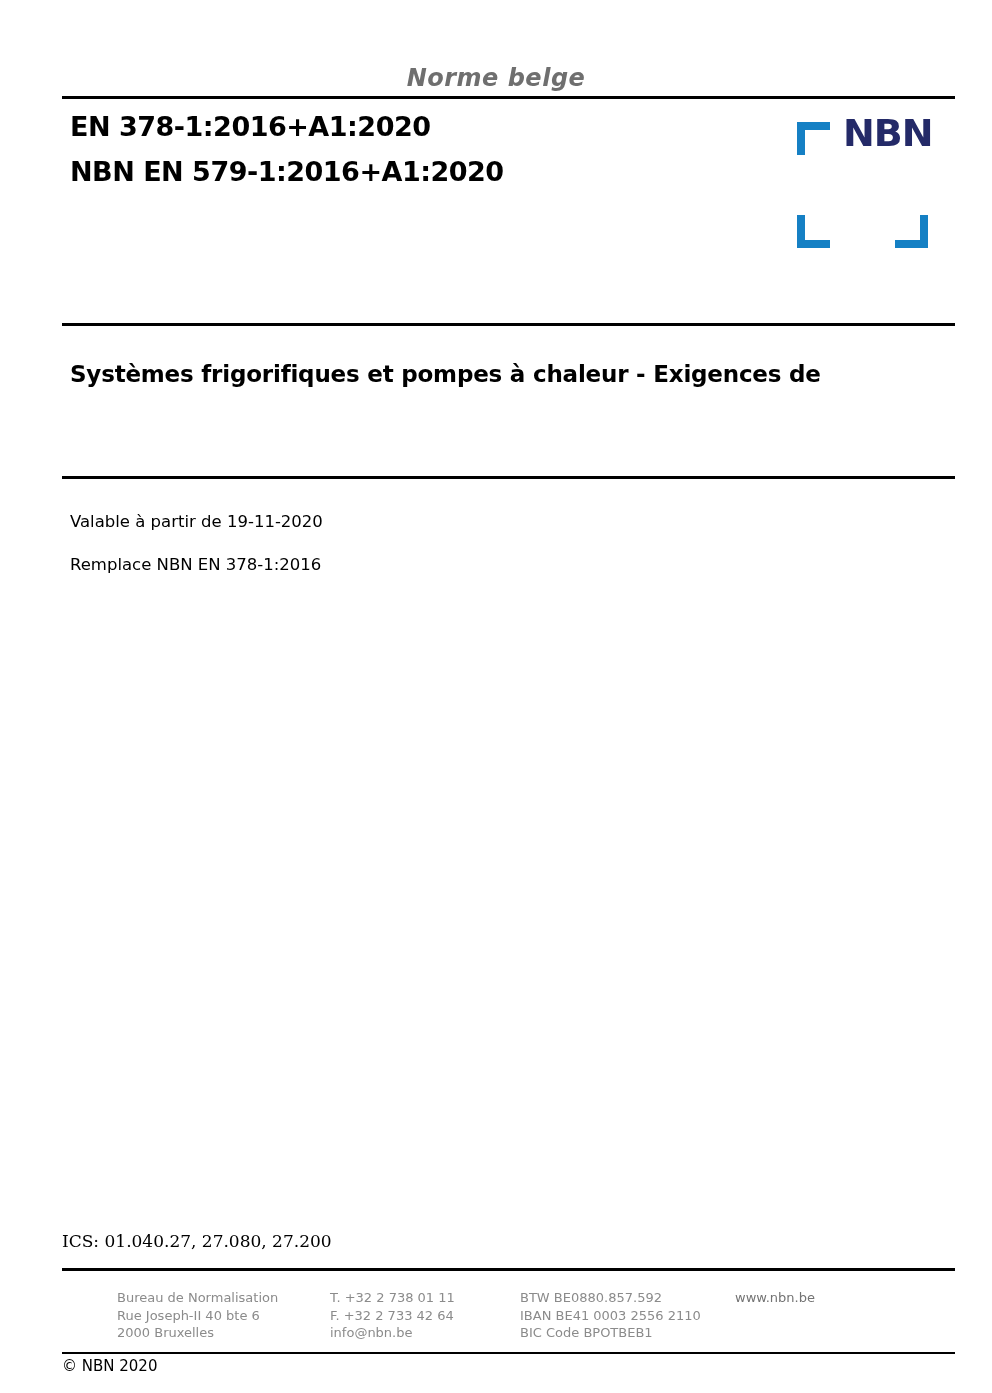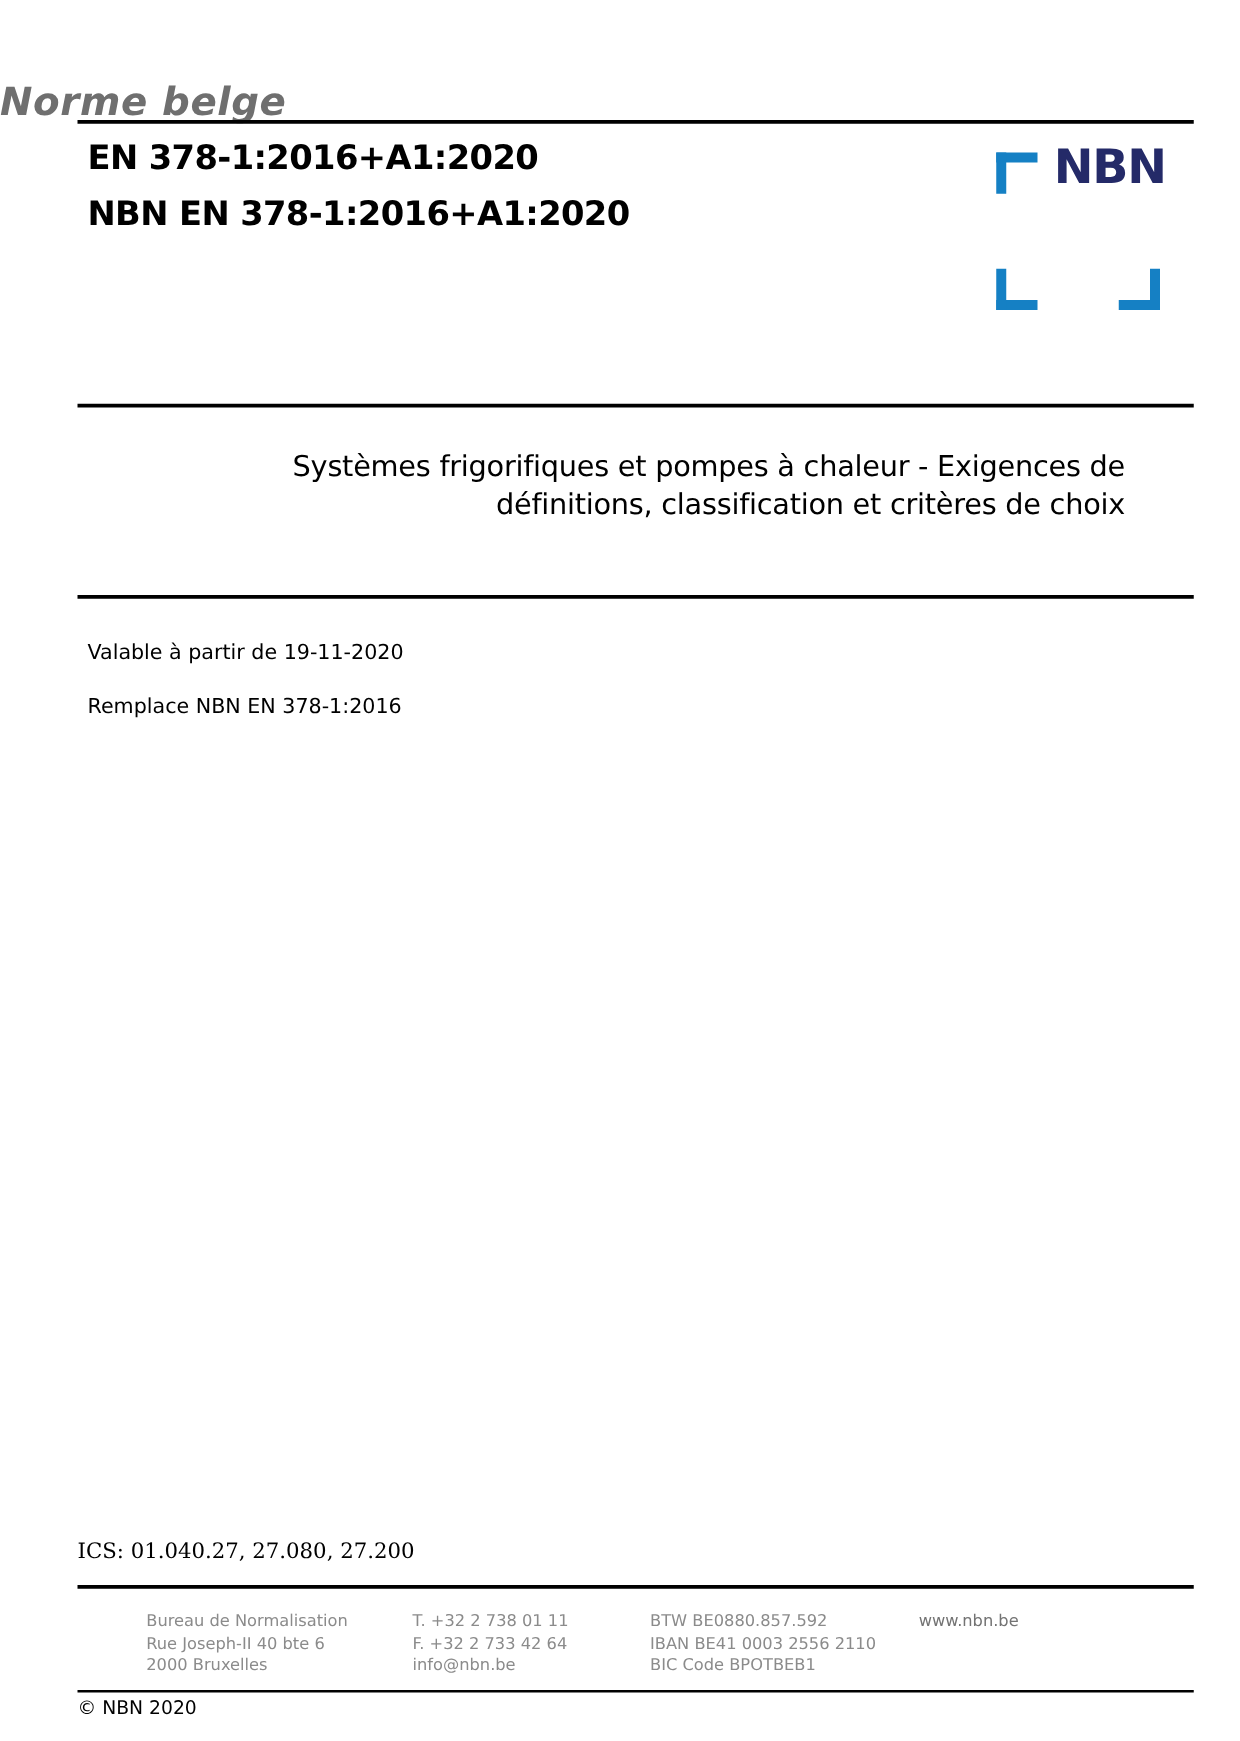--- a/index.html
+++ b/index.html
@@ -14,21 +14,22 @@
     background: #ffffff;
     font-family: "DejaVu Sans", sans-serif;
     color: #000000;
     overflow: hidden;
   }
   .kicker {
     position: absolute;
     top: 64px;
     left: 0;
     width: 100%;
-    font-size: 31px;
+    text-align: center;
+    font-size: 24px;
     font-weight: bold;
     font-style: italic;
     color: #6f6f6f;
     letter-spacing: 0.5px;
   }
   .rule {
     position: absolute;
     left: 62px;
     width: 893px;
     background: #000000;
@@ -90,24 +91,23 @@
     letter-spacing: -1px;
     line-height: 1.1;
   }
 
   .doc-title {
     position: absolute;
     left: 70px;
     top: 359px;
     width: 830px;
     font-size: 23px;
-    font-weight: normal;
+    font-weight: bold;
     line-height: 30px;
     letter-spacing: -0.2px;
-    text-align: right;
   }
 
   .meta-line {
     position: absolute;
     left: 70px;
     font-size: 16.5px;
     white-space: nowrap;
   }
   .valid-from { top: 512px; }
   .replaces   { top: 555px; }
@@ -149,34 +149,33 @@
 </head>
 <body>
 
 <div class="page">
 
   <div class="kicker">Norme belge</div>
 
   <div class="rule rule-top"></div>
 
   <div class="std-code en">EN 378-1:2016+A1:2020</div>
-  <div class="std-code nbn">NBN EN 378-1:2016+A1:2020</div>
+  <div class="std-code nbn">NBN EN 579-1:2016+A1:2020</div>
 
   <div class="logo">
     <div class="bracket tl"></div>
     <div class="logo-text">NBN</div>
     <div class="bracket bl"></div>
     <div class="bracket br"></div>
   </div>
 
   <div class="rule rule-second"></div>
 
   <div class="doc-title">
     <div>Systèmes frigorifiques et pompes à chaleur - Exigences de</div>
-    <div>définitions, classification et critères de choix</div>
   </div>
 
   <div class="rule rule-third"></div>
 
   <div class="meta-line valid-from">Valable à partir de 19-11-2020</div>
   <div class="meta-line replaces">Remplace NBN EN 378-1:2016</div>
 
   <div class="ics-line">ICS: 01.040.27, 27.080, 27.200</div>
 
   <div class="rule rule-footer"></div>

